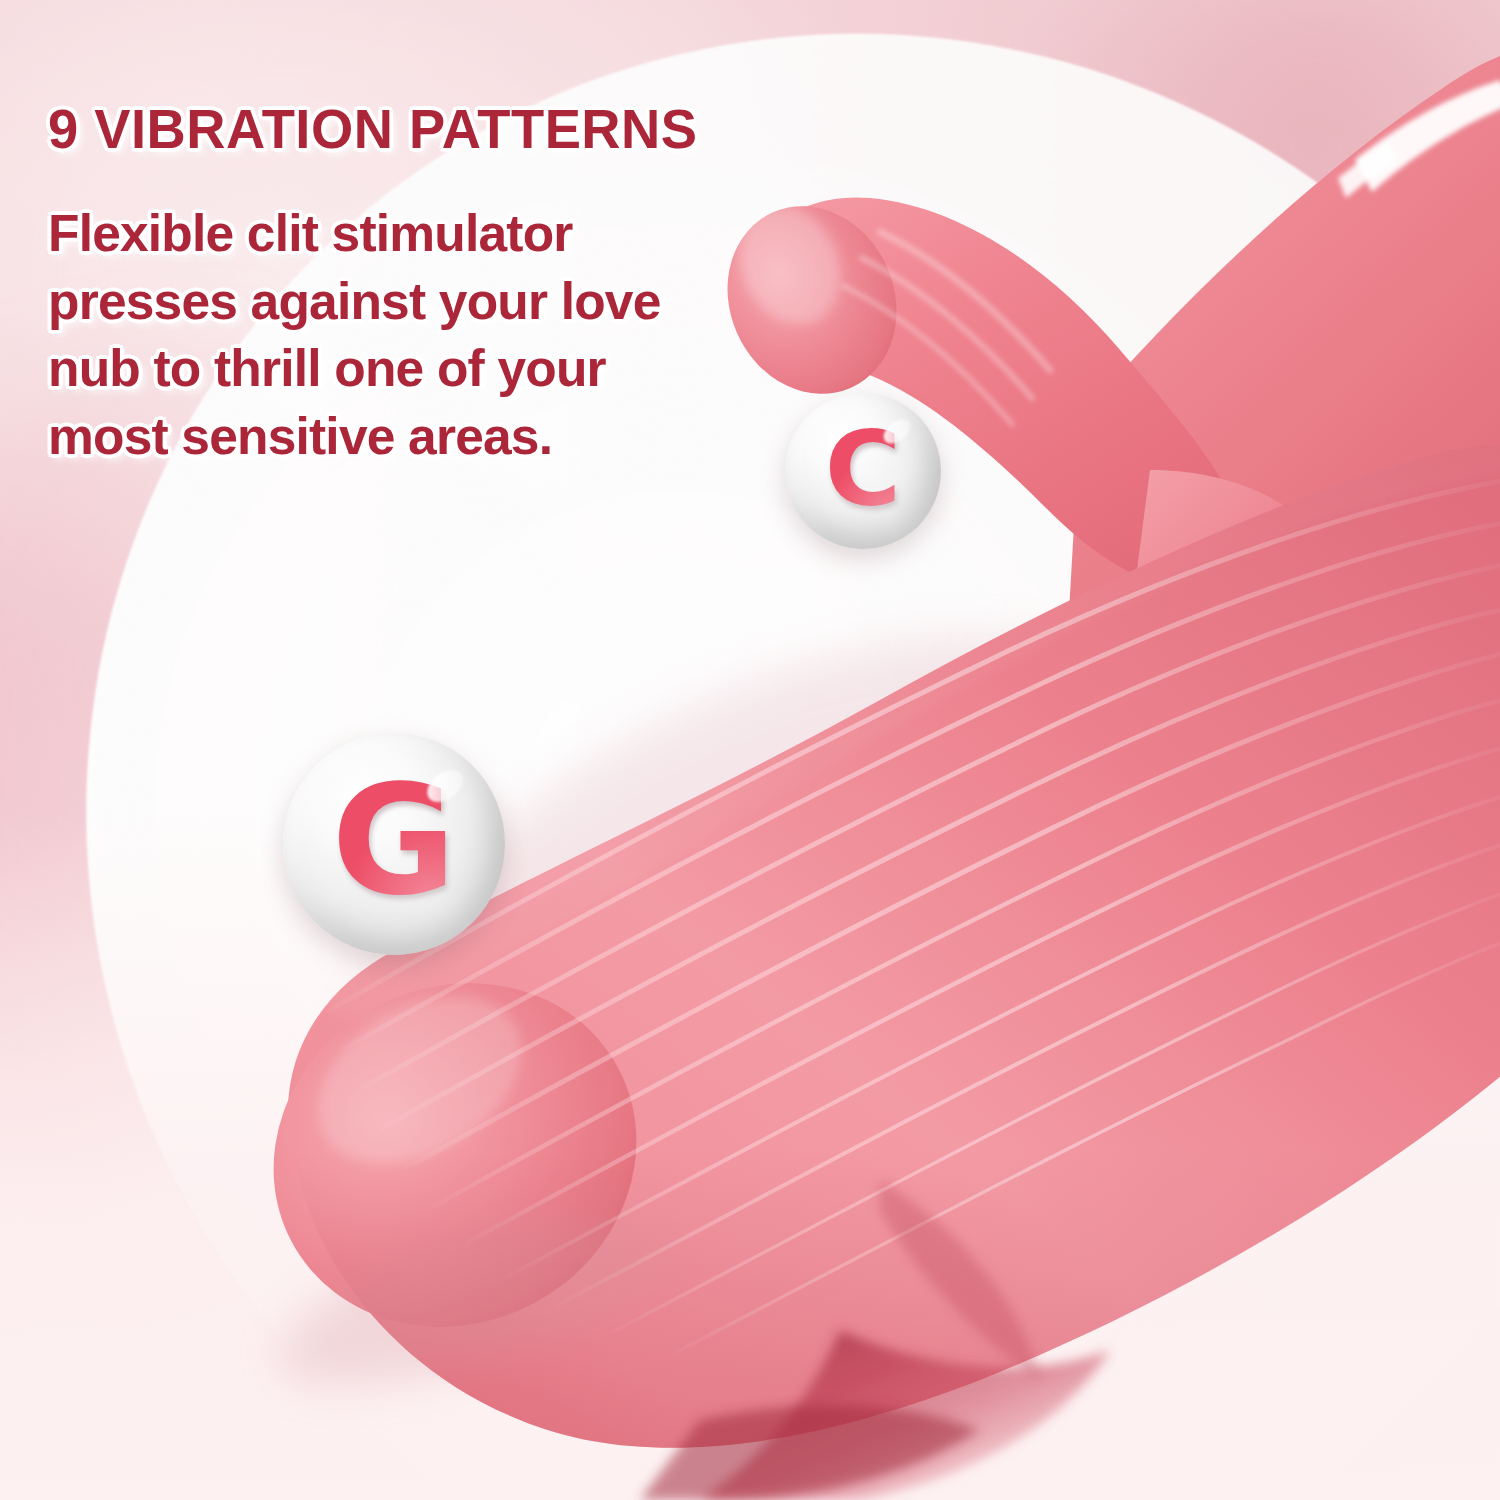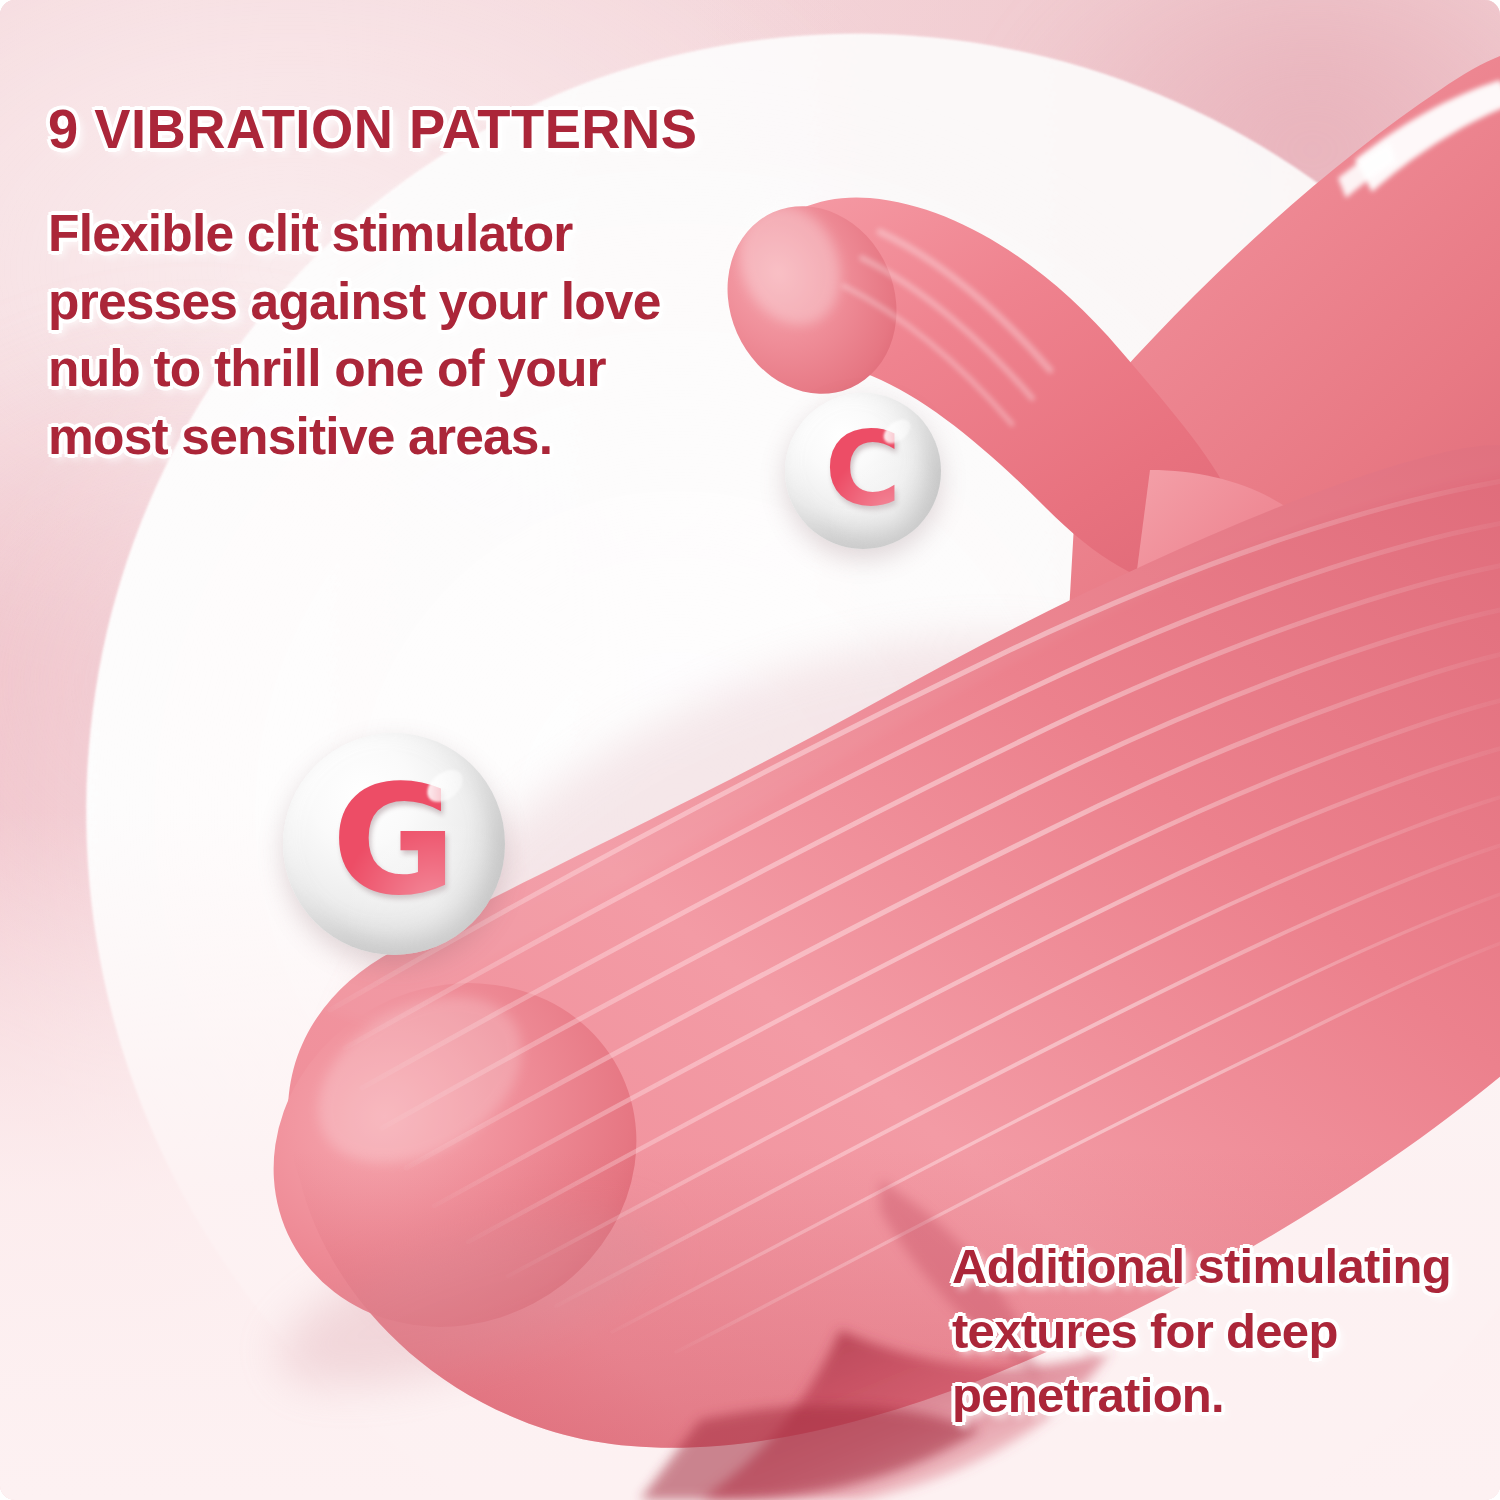--- a/index.html
+++ b/index.html
@@ -7,21 +7,20 @@
     padding: 0;
     background: #ffffff;
   }
   #stage {
     position: relative;
     width: 1500px;
     height: 1500px;
     overflow: hidden;
     font-family: "Liberation Sans", sans-serif;
     background: #f6dadd;
-    border-radius: 15px;
   }
 
   
   .bg-base {
     position: absolute; inset: 0;
     background:
       radial-gradient(ellipse 70% 55% at 12% 8%,  #f7dee1 0%, rgba(247,222,225,0) 65%),
       radial-gradient(ellipse 60% 45% at 88% 4%,  #eec3c9 0%, rgba(238,195,201,0) 70%),
       radial-gradient(ellipse 80% 60% at 5% 55%,  #f4cdd3 0%, rgba(244,205,211,0) 70%),
       radial-gradient(ellipse 90% 70% at 50% 100%,#fbe7e8 0%, rgba(251,231,232,0) 70%),
@@ -353,23 +352,20 @@
     </svg>
   </div>
 
   <div class="txt" id="headline">9 VIBRATION PATTERNS</div>
 
   <div class="txt" id="lede">Flexible clit stimulator
 presses against your love
 nub to thrill one of your
 most sensitive areas.</div>
 
-  <div class="txt" id="footnote">Additional stimulating
-textures for deep
-penetration.</div>
 
   <div class="badge" id="badge-c">
     <div class="rim"></div>
     <span class="letter">C</span>
     <div class="spec"></div>
   </div>
 
   <div class="badge" id="badge-g">
     <div class="rim"></div>
     <span class="letter">G</span>

